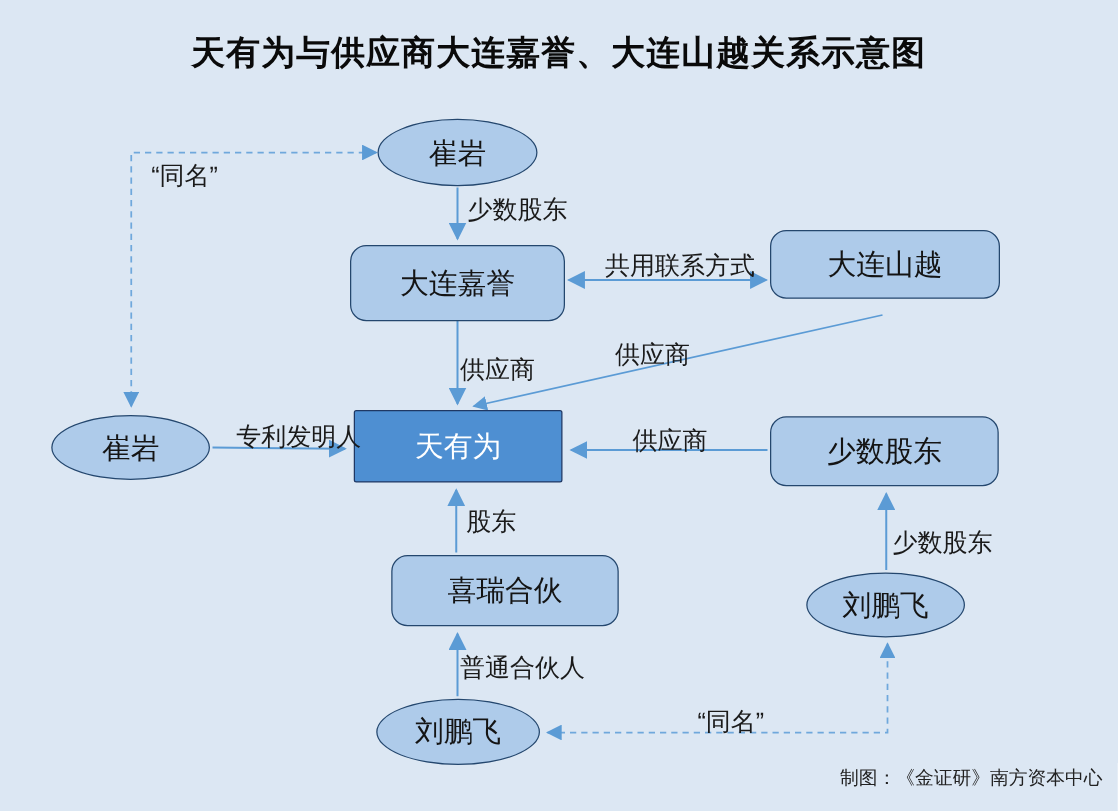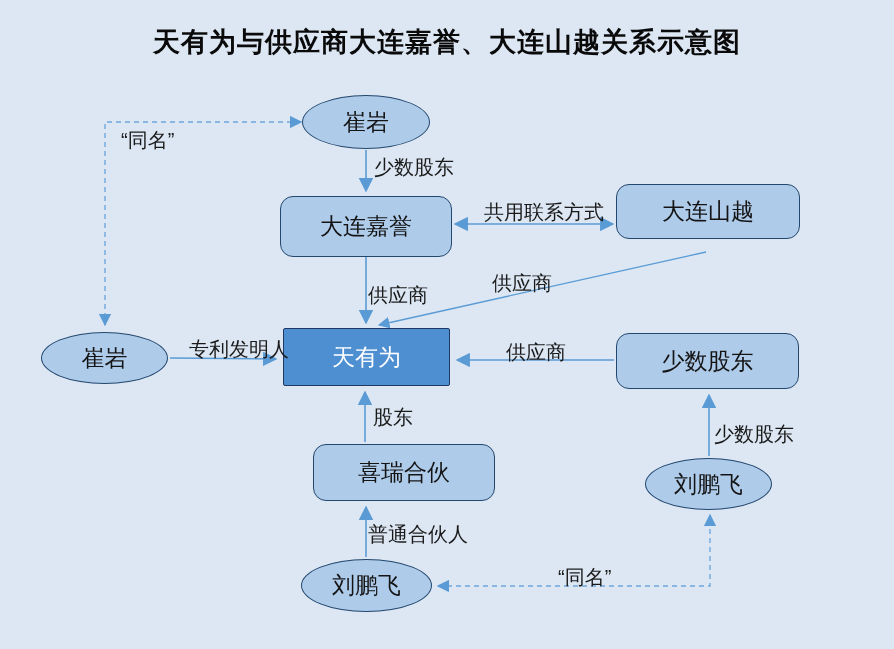--- a/index.html
+++ b/index.html
@@ -119,14 +119,15 @@
   <div class="elabel" style="left:121px;top:127px;">“同名”</div>
 
   <div class="elabel" style="left:373px;top:404px;">股东</div>
 
   <div class="elabel" style="left:368px;top:521px;">普通合伙人</div>
 
   <div class="elabel" style="left:714px;top:421px;">少数股东</div>
 
   <div class="elabel" style="left:558px;top:564px;">“同名”</div>
 
+  <div class="caption">制图：《金证研》南方资本中心</div>
 
 </div>
 
 </body></html>

